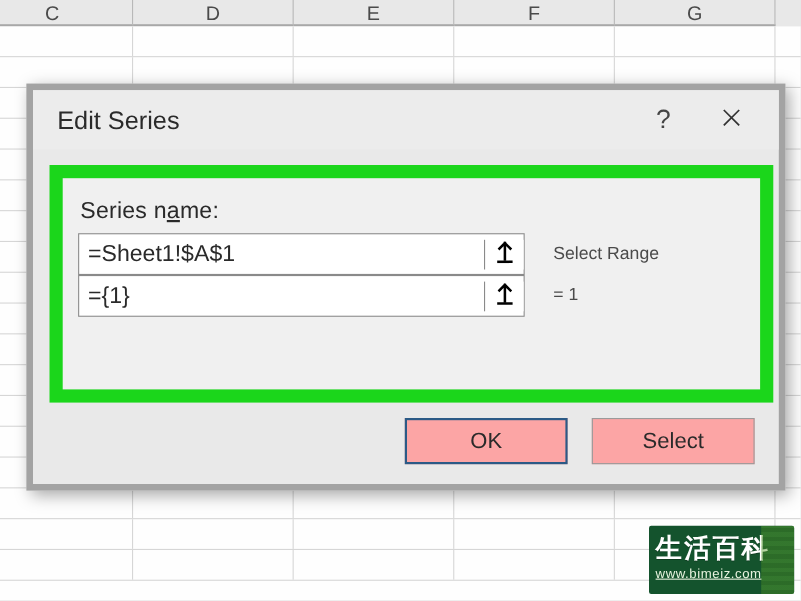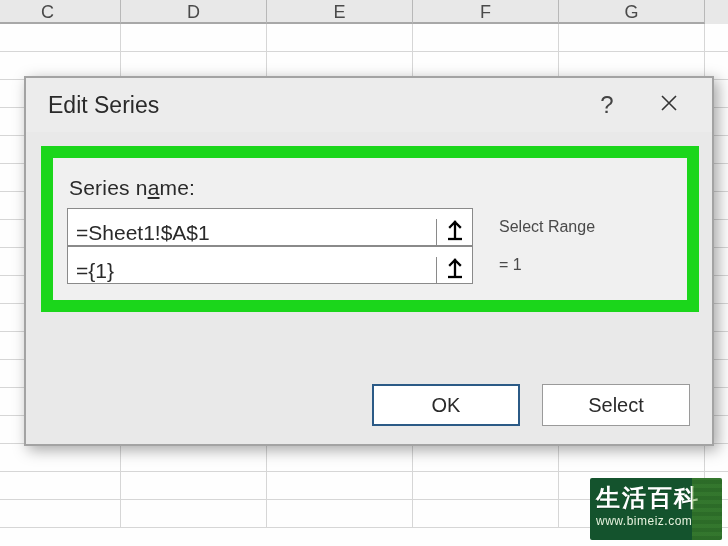--- a/index.html
+++ b/index.html
@@ -25,74 +25,74 @@
     height: 28px; border-bottom: 1px solid #d6d6d6; display: flex;
   }
   .cell {
     flex: 0 0 146px; border-right: 1px solid #d6d6d6;
   }
   .cell:first-child { margin-left: -25px; }
 
   
   .dialog {
     position: absolute; left: 24px; top: 76px; width: 690px; height: 370px;
-    background: #e9e9e9; border: 2px solid #a3a3a3;
+    background: #e9e9e9; border: 6px solid #a3a3a3;
     box-shadow: 4px 4px 14px rgba(0,0,0,0.35);
   }
   .titlebar {
     height: 54px; display: flex; align-items: center; padding: 0 12px 0 22px;
     background: #ececec; position: relative;
   }
   .dlg-title { font-size: 23px; color: #2a2a2a; flex: 1; }
   .tb-btn {
     width: 62px; height: 46px; display: flex; align-items: center; justify-content: center;
     font-size: 22px; color: #444; cursor: pointer;
   }
   .help-q { font-size: 24px; }
 
   .green-box {
-    position: absolute; left: 15px; top: 68px; width: 658px; height: 166px;
+    position: absolute; left: 15px; top: 68px; width: 658px; height: 216px;
     border: 12px solid #1bd61b; background: #f0f0f0; padding: 10px 18px 12px 14px;
   }
   .field-label { font-size: 21px; color: #2a2a2a; margin: 8px 0 8px 2px; letter-spacing: 0.2px; }
   .underline { text-decoration: underline; }
   .field-row { display: flex; align-items: center; }
   .input-wrap {
-    display: flex; align-items: flex-end; height: 38px; width: 406px;
+    display: flex; align-items: center; height: 38px; width: 406px;
     border: 1px solid #8a8a8a; background: #fff;
   }
   .txt-input {
     flex: 1; border: none; outline: none; font-size: 21px; padding: 0 8px;
     font-family: inherit; color: #2a2a2a; background: transparent;
   }
   .range-btn {
     width: 36px; border-left: 1px solid #8a8a8a; display: flex;
     align-items: center; justify-content: center; cursor: pointer; background: #fff;
   }
   .range-btn svg { width: 18px; height: 22px; }
   .field-hint { margin-left: 26px; font-size: 16px; color: #4a4a4a; }
 
   .button-row {
     position: absolute; bottom: 18px; right: 22px; display: flex; gap: 22px;
   }
   .dlg-btn {
-    width: 148px; height: 42px; background: #ffffff; border: 1px solid #9a9a9a;
+    width: 148px; height: 42px; background: #fca5a5; border: 1px solid #9a9a9a;
     font-size: 20px; color: #2a2a2a; display: flex; align-items: center;
     justify-content: center; cursor: pointer; font-family: inherit;
   }
   .dlg-btn.primary { border: 2px solid #2b5a86; }
 
   
   .wm {
     position: absolute; right: 6px; bottom: 6px; width: 132px; height: 62px;
     background: #14532d; color: #fff; font-family: "SimHei","Microsoft YaHei",sans-serif;
     border-radius: 2px; overflow: hidden;
   }
   .wm-top { font-size: 24px; font-weight: bold; letter-spacing: 2px; padding: 4px 6px 0 6px; text-shadow: 0 1px 0 rgba(0,0,0,0.25);}
-  .wm-bot { font-size: 12px; color: #e8f3df; padding: 0 6px 2px 6px; letter-spacing: 0.5px; }
+  .wm-bot { font-size: 12px; color: #e8f3df; padding: 0 6px 2px 6px; letter-spacing: 0.5px; text-decoration: underline; }
   .wm-stripes {
     position: absolute; right: 0; top: 0; bottom: 0; width: 30px;
     background: repeating-linear-gradient(0deg,#4a8a22 0 4px,#5aa22e 4px 8px);
     opacity: 0.45;
   }
 </style>
 </head>
 <body>
 
 <div class="grid-headers">

